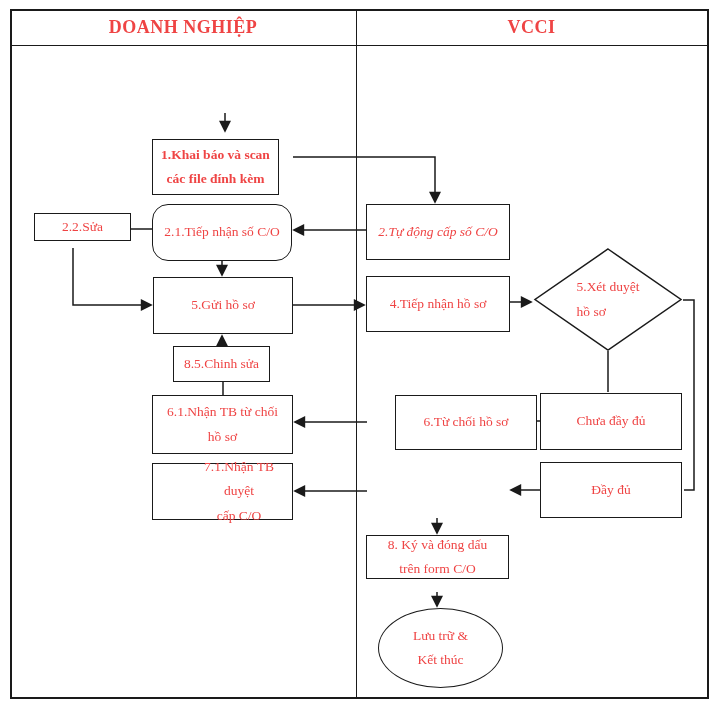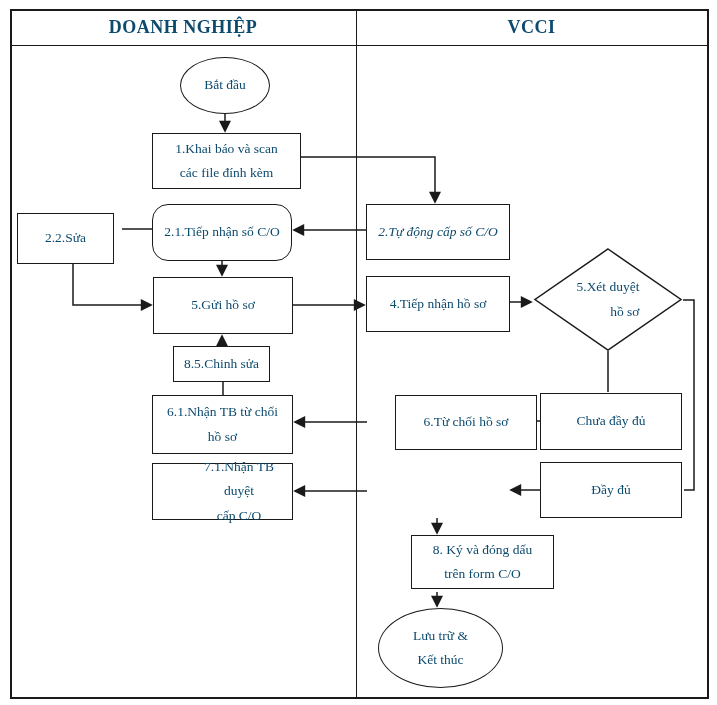--- a/index.html
+++ b/index.html
@@ -6,21 +6,21 @@
     margin: 0;
     padding: 0;
     background: #ffffff;
     font-family: "Liberation Serif", "DejaVu Serif", serif;
   }
   #canvas {
     position: relative;
     width: 717px;
     height: 705px;
     background: #ffffff;
-    color: #0c4a6e;
+    color: #ef4444;
     overflow: hidden;
   }
   
   .frame {
     position: absolute;
     left: 10px; top: 9px;
     width: 695px; height: 686px;
     border: 2px solid #1a1a1a;
   }
   .header-line {
@@ -71,40 +71,40 @@
   .decision {
     background: transparent;
     border: none;
     padding: 0;
   }
   .decision svg { position: absolute; left: 0; top: 0; }
   .decision .node-label {
     position: relative;
     z-index: 1;
     white-space: pre-line;
-    text-align: right;
+    text-align: left;
   }
 
   
   #node-start   { left: 180px; top: 57px;  width: 90px;  height: 57px; }
-  #node-1       { left: 152px; top: 133px; width: 149px; height: 56px; }
-  #node-2-2     { left: 17px;  top: 213px; width: 97px;  height: 51px; }
+  #node-1       { left: 152px; top: 139px; width: 127px; height: 56px; font-weight: bold; }
+  #node-2-2     { left: 34px;  top: 213px; width: 97px;  height: 28px; }
   #node-2-1     { left: 152px; top: 204px; width: 140px; height: 57px; border-radius: 16px; }
   #node-2       { left: 366px; top: 204px; width: 144px; height: 56px; font-style: italic; }
   #node-3       { left: 153px; top: 277px; width: 140px; height: 57px; }
   #node-4       { left: 366px; top: 276px; width: 144px; height: 56px; }
   #node-5       { left: 533px; top: 248px; width: 150px; height: 103px; }
   #node-6-2     { left: 173px; top: 346px; width: 97px;  height: 36px; }
   #node-6-1     { left: 152px; top: 395px; width: 141px; height: 59px; }
   #node-6       { left: 367px; top: 395px; width: 142px; height: 55px; margin-left: 28px; }
   #node-incomplete { left: 540px; top: 393px; width: 142px; height: 57px; }
   #node-7-1     { left: 152px; top: 463px; width: 141px; height: 57px; padding-left: 37px; }
   #node-7       { left: 367px; top: 463px; width: 142px; height: 55px; }
   #node-complete { left: 540px; top: 462px; width: 142px; height: 56px; }
-  #node-8       { left: 366px; top: 535px; width: 143px; height: 54px; margin-left: 45px; }
+  #node-8       { left: 366px; top: 535px; width: 143px; height: 44px; }
   #node-end     { left: 378px; top: 608px; width: 125px; height: 80px; }
 </style>
 </head>
 <body>
 
 <div id="canvas">
 
   <svg id="connectors" width="717" height="705" viewBox="0 0 717 705">
     <defs>
       <marker id="arr" viewBox="0 0 10 10" refX="8.5" refY="5" markerWidth="9" markerHeight="8" orient="auto-start-reverse">
@@ -151,21 +151,20 @@
     </g>
   </svg>
 
   <div class="frame"></div>
   <div class="lane-divider"></div>
   <div class="header-line"></div>
 
   <div class="lane-header" id="lane-header-left">DOANH NGHIỆP</div>
   <div class="lane-header" id="lane-header-right">VCCI</div>
 
-  <div class="node terminator" id="node-start">Bắt đầu</div>
 
   <div class="node" id="node-1">1.Khai báo và scan
 các file đính kèm</div>
 
   <div class="node" id="node-2-2">2.2.Sửa</div>
 
   <div class="node" id="node-2-1">2.1.Tiếp nhận số C/O</div>
 
   <div class="node" id="node-3">5.Gửi hồ sơ</div>
 

